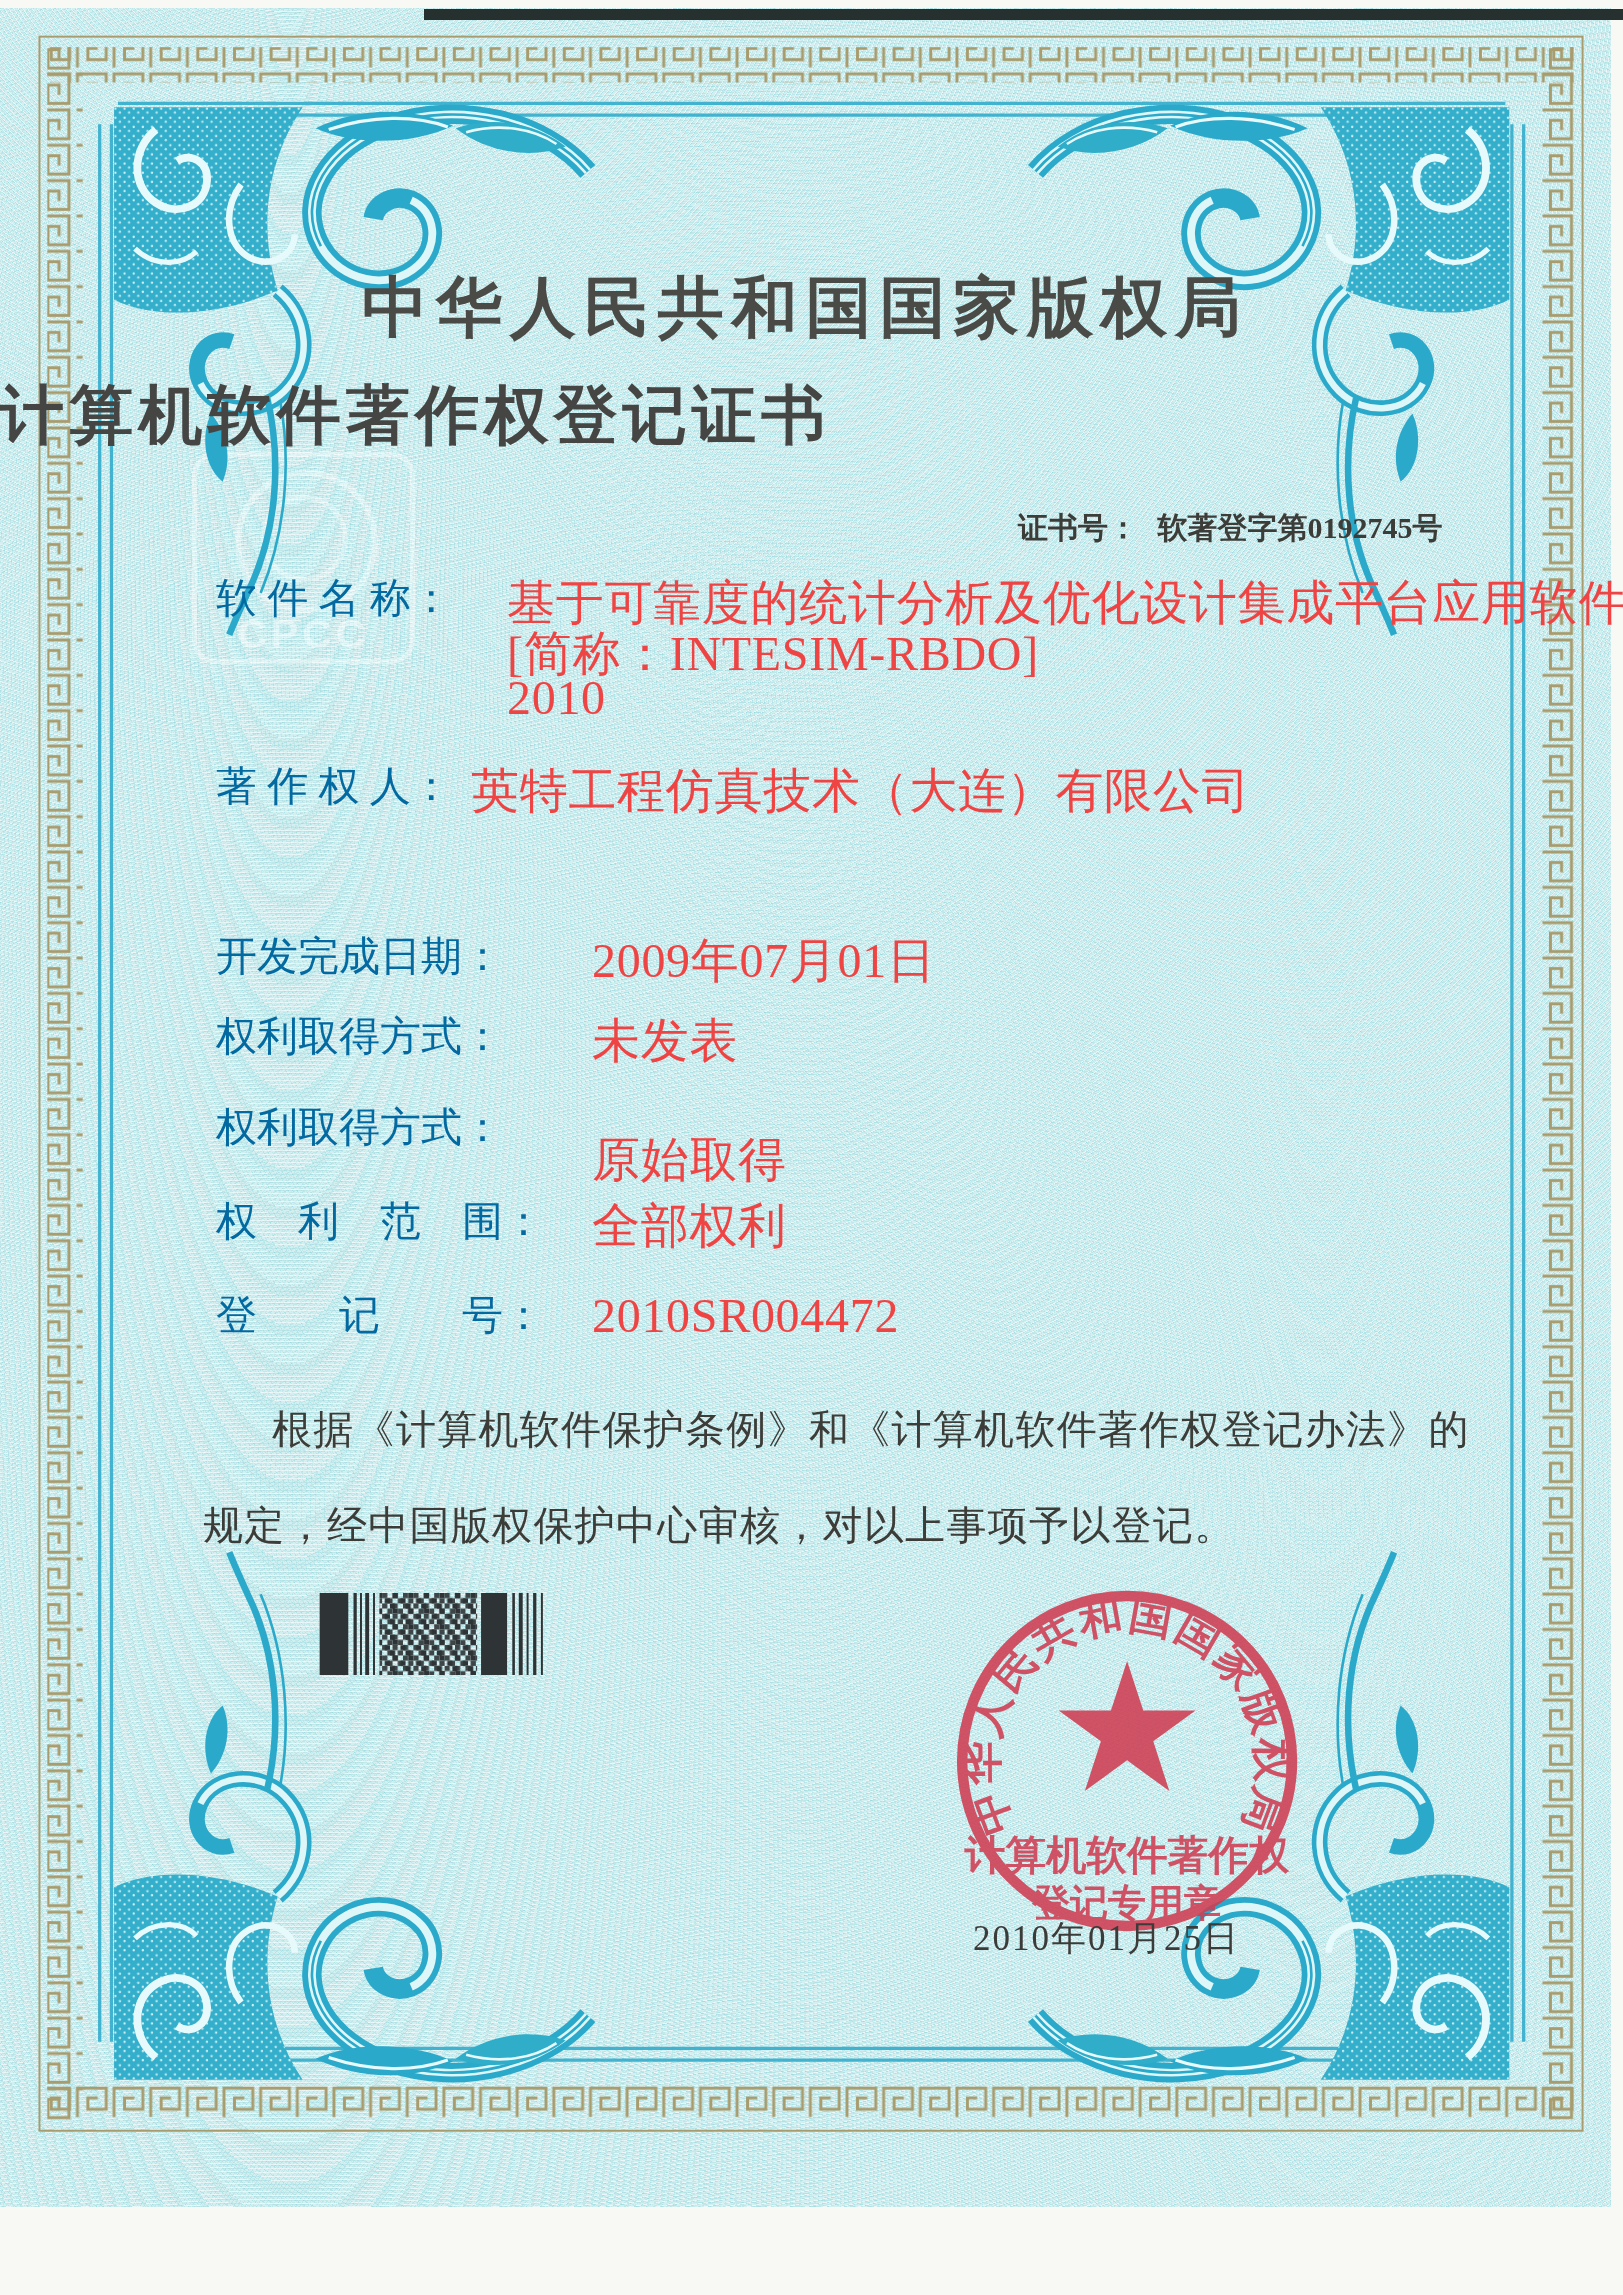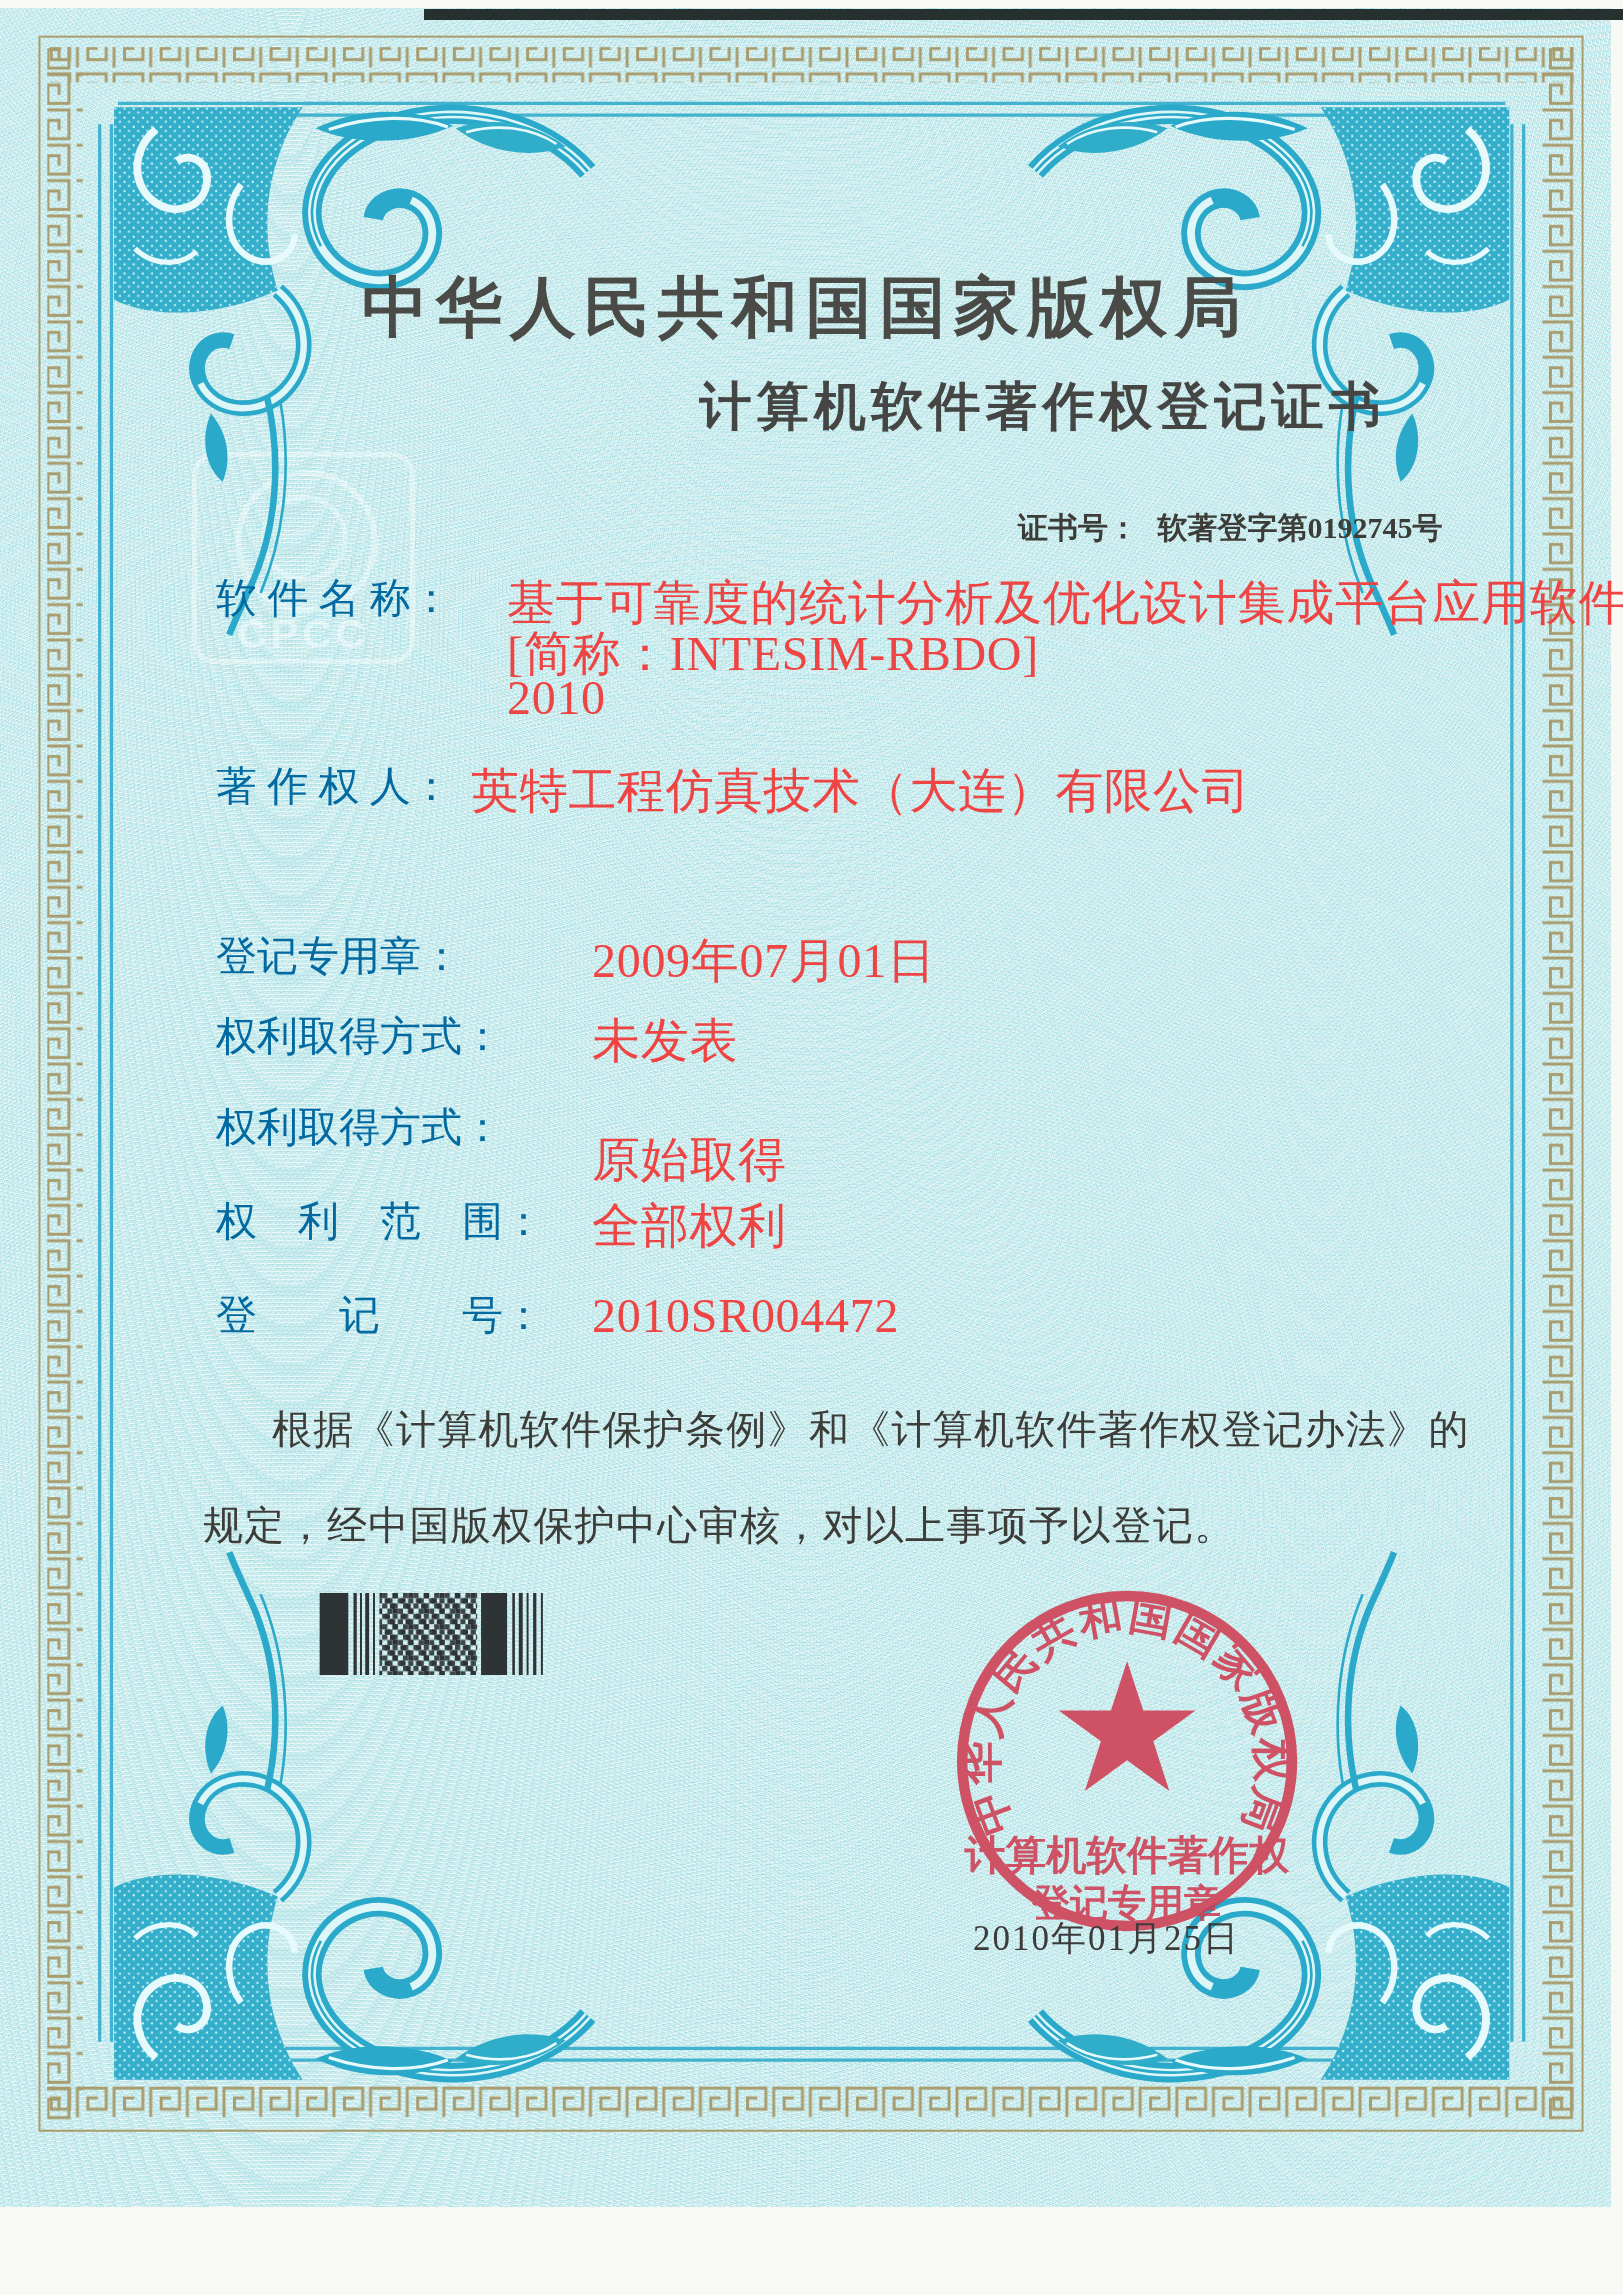--- a/index.html
+++ b/index.html
@@ -11,21 +11,21 @@
     background-image:
       repeating-radial-gradient(circle at 18% -8%, rgba(255,255,255,0.55) 0 0.7px, rgba(106,200,212,0.20) 0.7px 1.3px, rgba(255,255,255,0) 1.3px 3.9px),
       repeating-radial-gradient(circle at 82% 28%, rgba(106,200,212,0.18) 0 0.7px, rgba(255,255,255,0) 0.7px 3.9px),
       repeating-radial-gradient(circle at 45% 68%, rgba(106,200,212,0.16) 0 0.7px, rgba(255,255,255,0) 0.7px 4.6px),
       repeating-radial-gradient(circle at 50% 115%, rgba(90,195,205,0.18) 0 0.7px, rgba(255,255,255,0) 0.7px 3.3px);
   }
   .scan-edge{position:absolute;left:424px;top:9.2px;width:1200px;height:10.5px;background:#26302f;}
   .abs{position:absolute;}
   .title1{left:0;top:263px;width:1611px;text-align:center;font-size:66px;font-weight:bold;
           letter-spacing:7.9px;color:#4a4a46;}
-  .title2{left:0;top:372px;width:1386px;text-align:right;font-size:52px;font-weight:bold;
+  .title2{left:0;top:372px;width:1386px;text-align:left;font-size:64px;font-weight:bold;
           letter-spacing:5.2px;color:#454543;}
   .certno{left:1018px;top:508px;font-size:30px;font-weight:bold;color:#3c3c38;white-space:nowrap;}
   .certno .val{margin-left:19.6px;}
   .flabel{left:216px;font-size:41px;color:#0369a1;white-space:nowrap;}
   .fvalue{font-size:48px;color:#ef4444;letter-spacing:0.7px;white-space:nowrap;}
   .stmt{font-size:40px;color:#3c3c38;letter-spacing:1.3px;white-space:nowrap;}
   .date{left:973px;top:1915px;font-size:35px;color:#3b3b39;letter-spacing:2px;z-index:8;}
   .wm{left:192px;top:452px;width:223px;height:212px;opacity:0.5;z-index:1;}
   .wm .frame{position:absolute;inset:0;border:5.9px solid rgba(255,255,255,0.75);border-radius:23.6px;}
   .wm .ring{position:absolute;left:43px;top:18.3px;width:131px;height:131px;border:6.5px solid rgba(255,255,255,0.7);border-radius:50%;}
@@ -117,21 +117,21 @@
   </div>
 
   <div class="abs flabel textlayer" style="top:571px">软 件 名 称：</div>
   <div class="abs fvalue textlayer" style="left:507px;top:571px">基于可靠度的统计分析及优化设计集成平台应用软件</div>
   <div class="abs fvalue textlayer" style="left:507px;top:622px">[简称：INTESIM-RBDO]</div>
   <div class="abs fvalue textlayer" style="left:507px;top:670px">2010</div>
 
   <div class="abs flabel textlayer" style="top:759px">著 作 权 人：</div>
   <div class="abs fvalue textlayer" style="left:471px;top:759px">英特工程仿真技术（大连）有限公司</div>
 
-  <div class="abs flabel textlayer" style="top:929px">登记专用章：</div>
+  <div class="abs flabel textlayer" style="top:929px">开发完成日期：</div>
   <div class="abs fvalue textlayer" style="left:592px;top:929px">2009年07月01日</div>
 
   <div class="abs flabel textlayer" style="top:1009px">权利取得方式：</div>
   <div class="abs fvalue textlayer" style="left:592px;top:1009px">未发表</div>
 
   <div class="abs flabel textlayer" style="top:1100px">权利取得方式：</div>
   <div class="abs fvalue textlayer" style="left:592px;top:1128px">原始取得</div>
 
   <div class="abs flabel textlayer" style="top:1194px">权　利　范　围：</div>
   <div class="abs fvalue textlayer" style="left:592px;top:1194px">全部权利</div>

